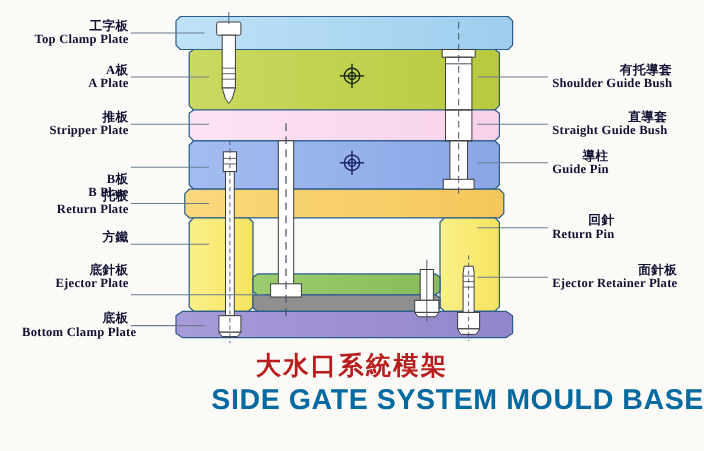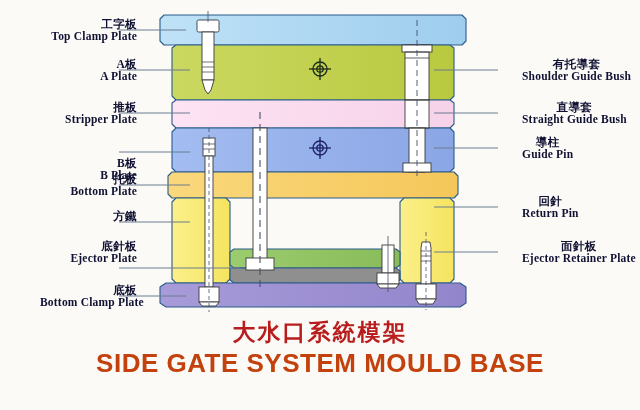--- a/index.html
+++ b/index.html
@@ -13,37 +13,36 @@
   }
   #root { position:absolute; inset:0; }
 
   
   .label {
     position:absolute;
     color:#111133;
     font-weight:bold;
     line-height:1.08;
     white-space:nowrap;
-    margin-left:20px;
   }
   .label .cn { font-size:11.5px; letter-spacing:.4px; display:block; }
   .label .en { font-size:11.5px; letter-spacing:.2px; display:block; }
   .label.left  { text-align:right; }
-  .label.right { text-align:center; }
+  .label.right { text-align:right; }
 
   
   .title-cn {
     position:absolute; left:0; right:0; text-align:center;
     font-family:"DejaVu Sans","Liberation Sans",sans-serif;
     font-weight:bold; color:#b91c1c;
   }
   .title-en {
-    position:absolute; left:0; right:0; text-align:center;
+    position:absolute; left:0; right:0; text-align:right;
     font-family:"Liberation Sans","DejaVu Sans",sans-serif;
-    font-weight:bold; color:#c2410c;
+    font-weight:bold; color:#0369a1;
   }
 
   svg { position:absolute; left:0; top:0; }
 </style>
 </head>
 <body>
 
 <div id="root">
 
   <svg width="640" height="410">
@@ -219,21 +218,21 @@
     <span class="en">Stripper Plate</span>
   </div>
 
   <div class="label left" style="left:0; width:117px; top:157px;">
     <span class="cn">B板</span>
     <span class="en">B Plate</span>
   </div>
 
   <div class="label left" style="left:0; width:117px; top:173px;">
     <span class="cn">托板</span>
-    <span class="en">Bottom Plate</span>
+    <span class="en">Return Plate</span>
   </div>
 
   <div class="label left" style="left:0; width:117px; top:210px;">
     <span class="cn">方鐵</span>
   </div>
 
   <div class="label left" style="left:0; width:117px; top:240px;">
     <span class="cn">底針板</span>
     <span class="en">Ejector Plate</span>
   </div>

